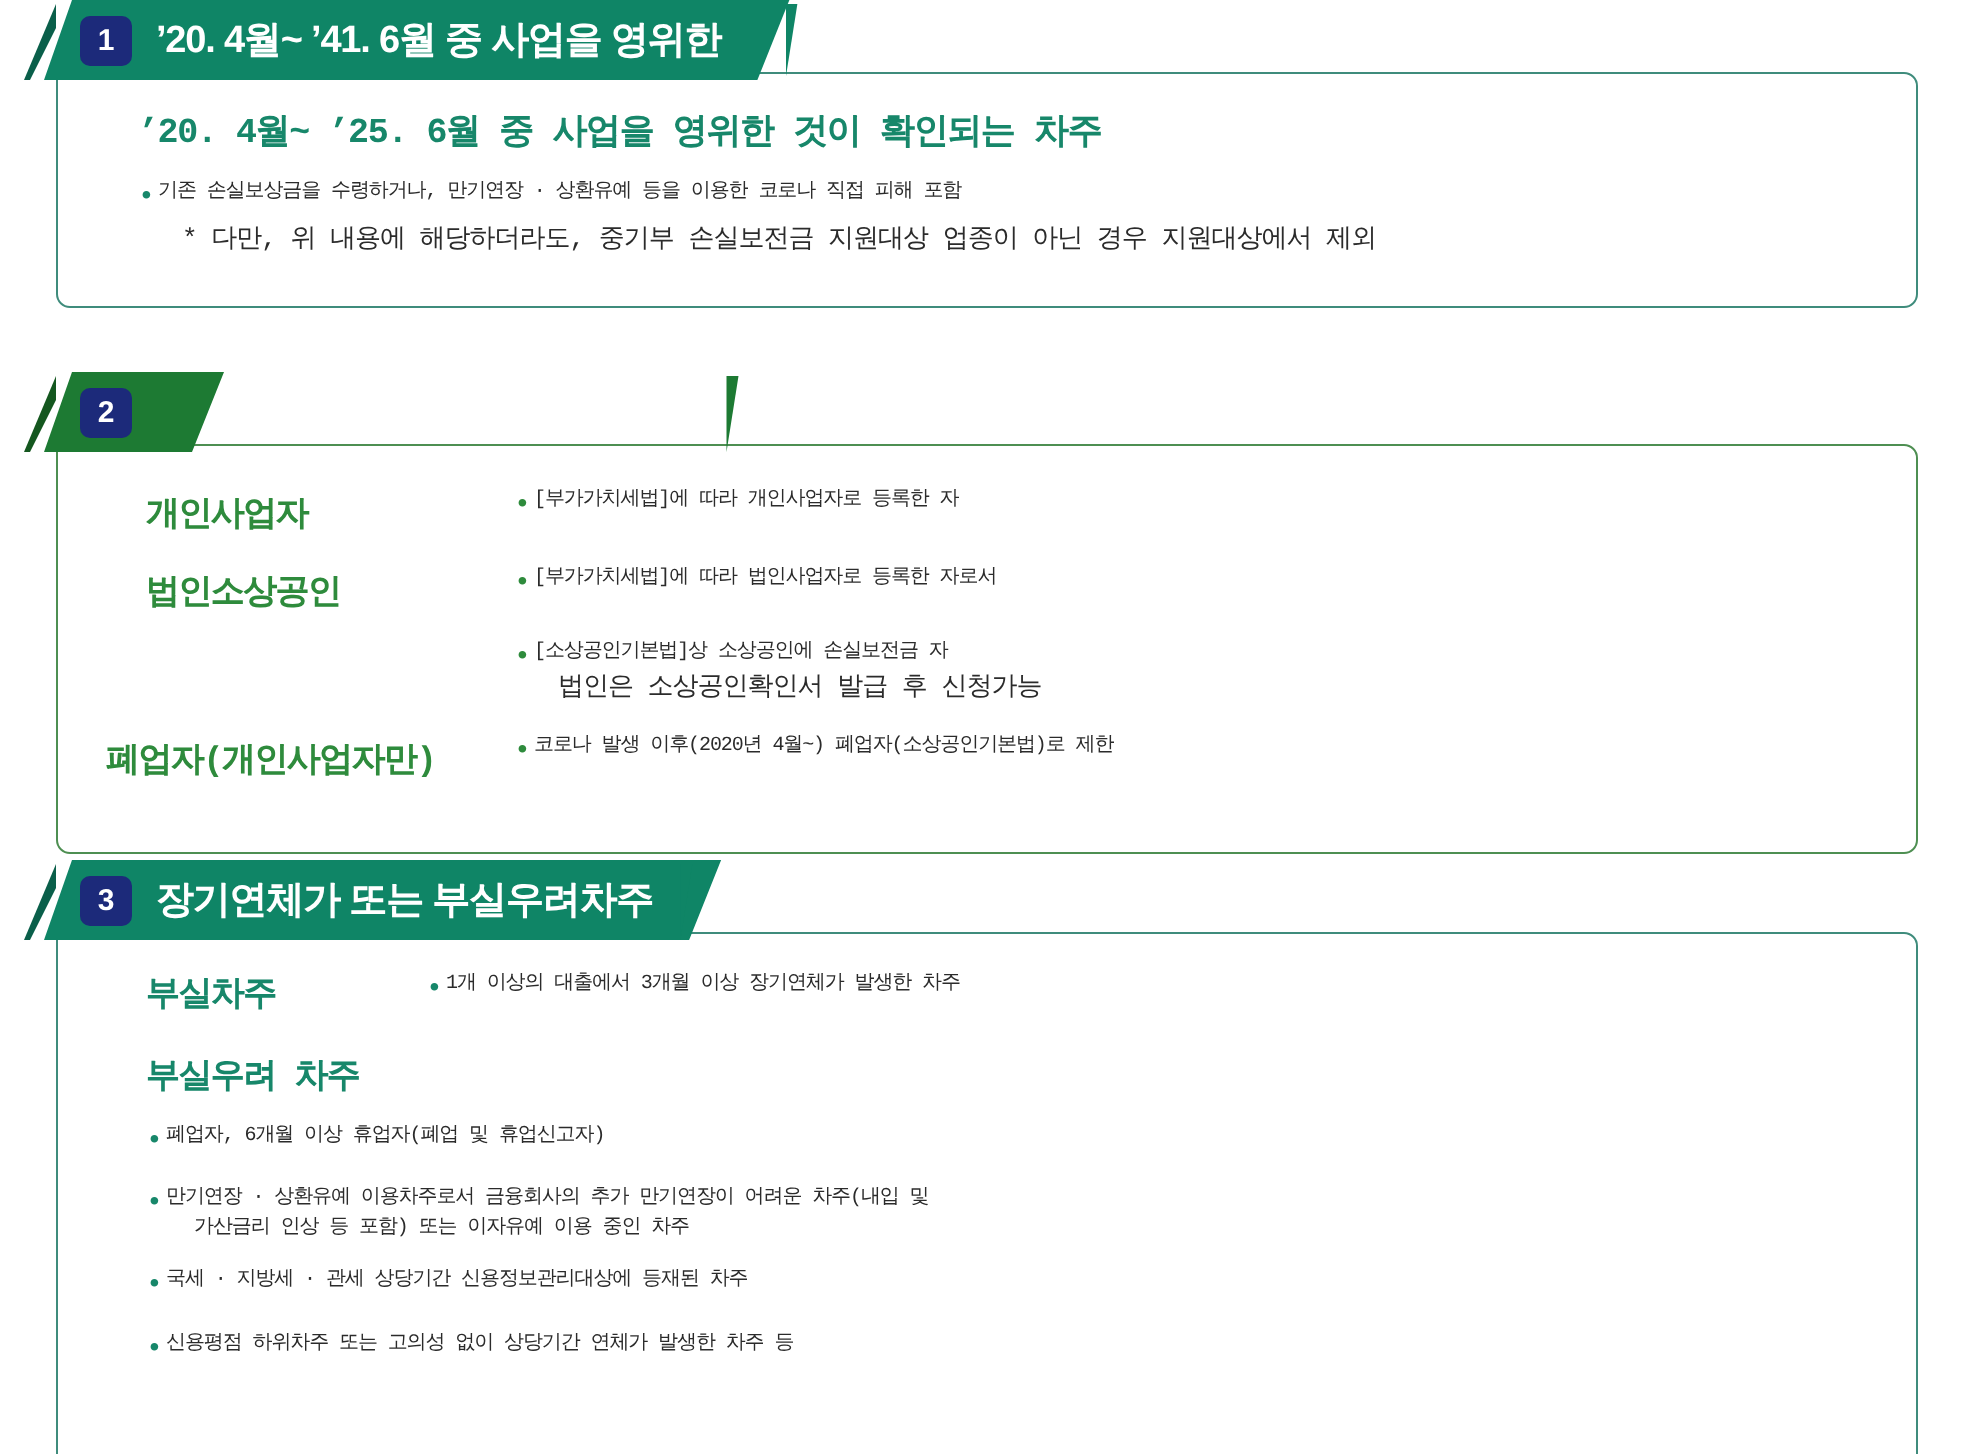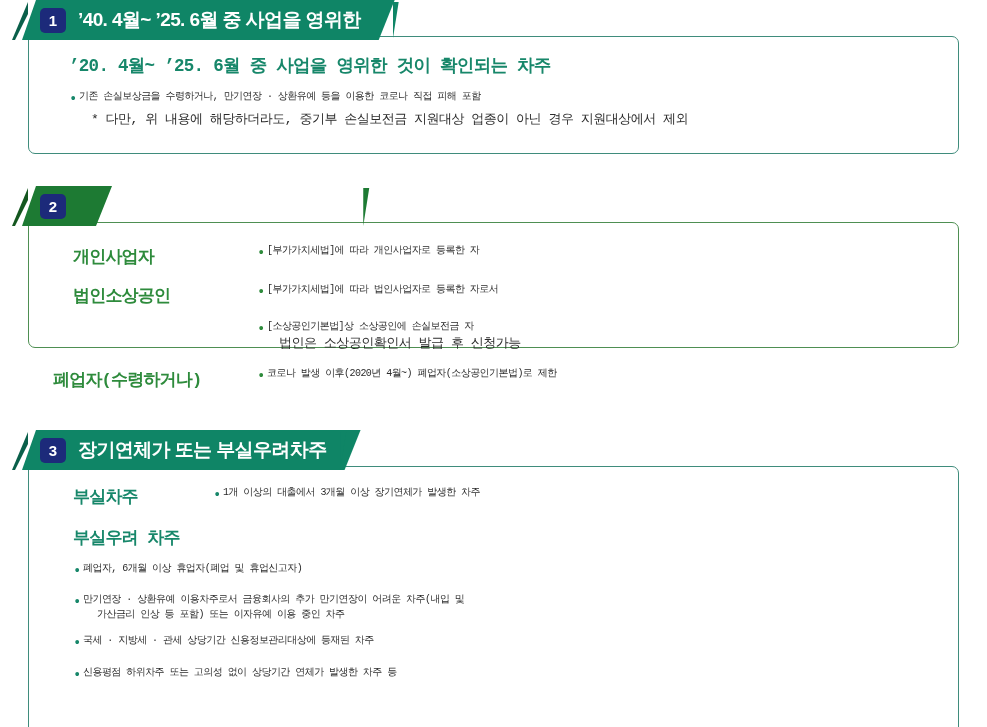--- a/index.html
+++ b/index.html
@@ -149,21 +149,21 @@
   
   #sec1 { top: 0; }
   #sec1 .box { height: 118px; }
   #sec1 .inner { padding: 16px 0 0 40px; }
   #sec1 .s1-head { margin-bottom: 12px; }
   #sec1 .s1-b1 { margin-bottom: 2px; }
   #sec1 .s1-note { padding-left: 22px; }
 
   
   #sec2 { top: 186px; }
-  #sec2 .box { height: 126px; }
+  #sec2 .box { height: 205px; }
   #sec2 .grid {
     display: grid;
     grid-template-columns: 184px 1fr;
     padding: 20px 0 0 44px;
     row-gap: 0;
   }
   #sec2 .lbl-cell { padding-top: 2px; }
   #sec2 .row-gap-a { height: 14px; }
   #sec2 .row-gap-b { height: 12px; }
   #sec2 .row-gap-c { height: 12px; }
@@ -186,21 +186,21 @@
 </head>
 <body>
 
 <div class="page">
 
   <div class="section" id="sec1">
     <div class="ribbon-wrap">
       <div class="ribbon-tail-left" style="background:#0a5f4a"></div>
       <div class="ribbon" id="s1-ribbon" style="background:#0f8566">
         <div class="badge">1</div>
-        <div class="ribbon-title">’40. 4월~ ’25. 6월 중 사업을 영위한</div>
+        <div class="ribbon-title">’20. 4월~ ’41. 6월 중 사업을 영위한</div>
       </div>
     <div class="ribbon-tail-right" style="left: 392.688px; background: rgb(15, 133, 102);"></div>
       </div>
     <div class="box">
       <div class="inner">
         <div class="head-line s1-head">’20. 4월~ ’25. 6월 중 사업을 영위한 것이 확인되는 차주</div>
         <div class="bullet-row s1-b1">
           <div class="dot">•</div>
           <div class="btxt">기존 손실보상금을 수령하거나, 만기연장 · 상환유예 등을 이용한 코로나 직접 피해 포함</div>
         </div>
@@ -254,21 +254,21 @@
               <div class="btxt">[소상공인기본법]상 소상공인에 손실보전금 자</div>
               <div class="sub sub-indent">법인은 소상공인확인서 발급 후 신청가능</div>
             </div>
           </div>
         </div>
 
         <div class="row-gap-c"></div>
         <div class="row-gap-c"></div>
 
         <div class="lbl-cell lbl-wide">
-          <span class="label green">폐업자(수령하거나)</span>
+          <span class="label green">폐업자(개인사업자만)</span>
         </div>
         <div>
           <div class="bullet-row">
             <div class="dot green">•</div>
             <div class="btxt">코로나 발생 이후(2020년 4월~) 폐업자(소상공인기본법)로 제한</div>
           </div>
         </div>
 
       </div>
     </div>

